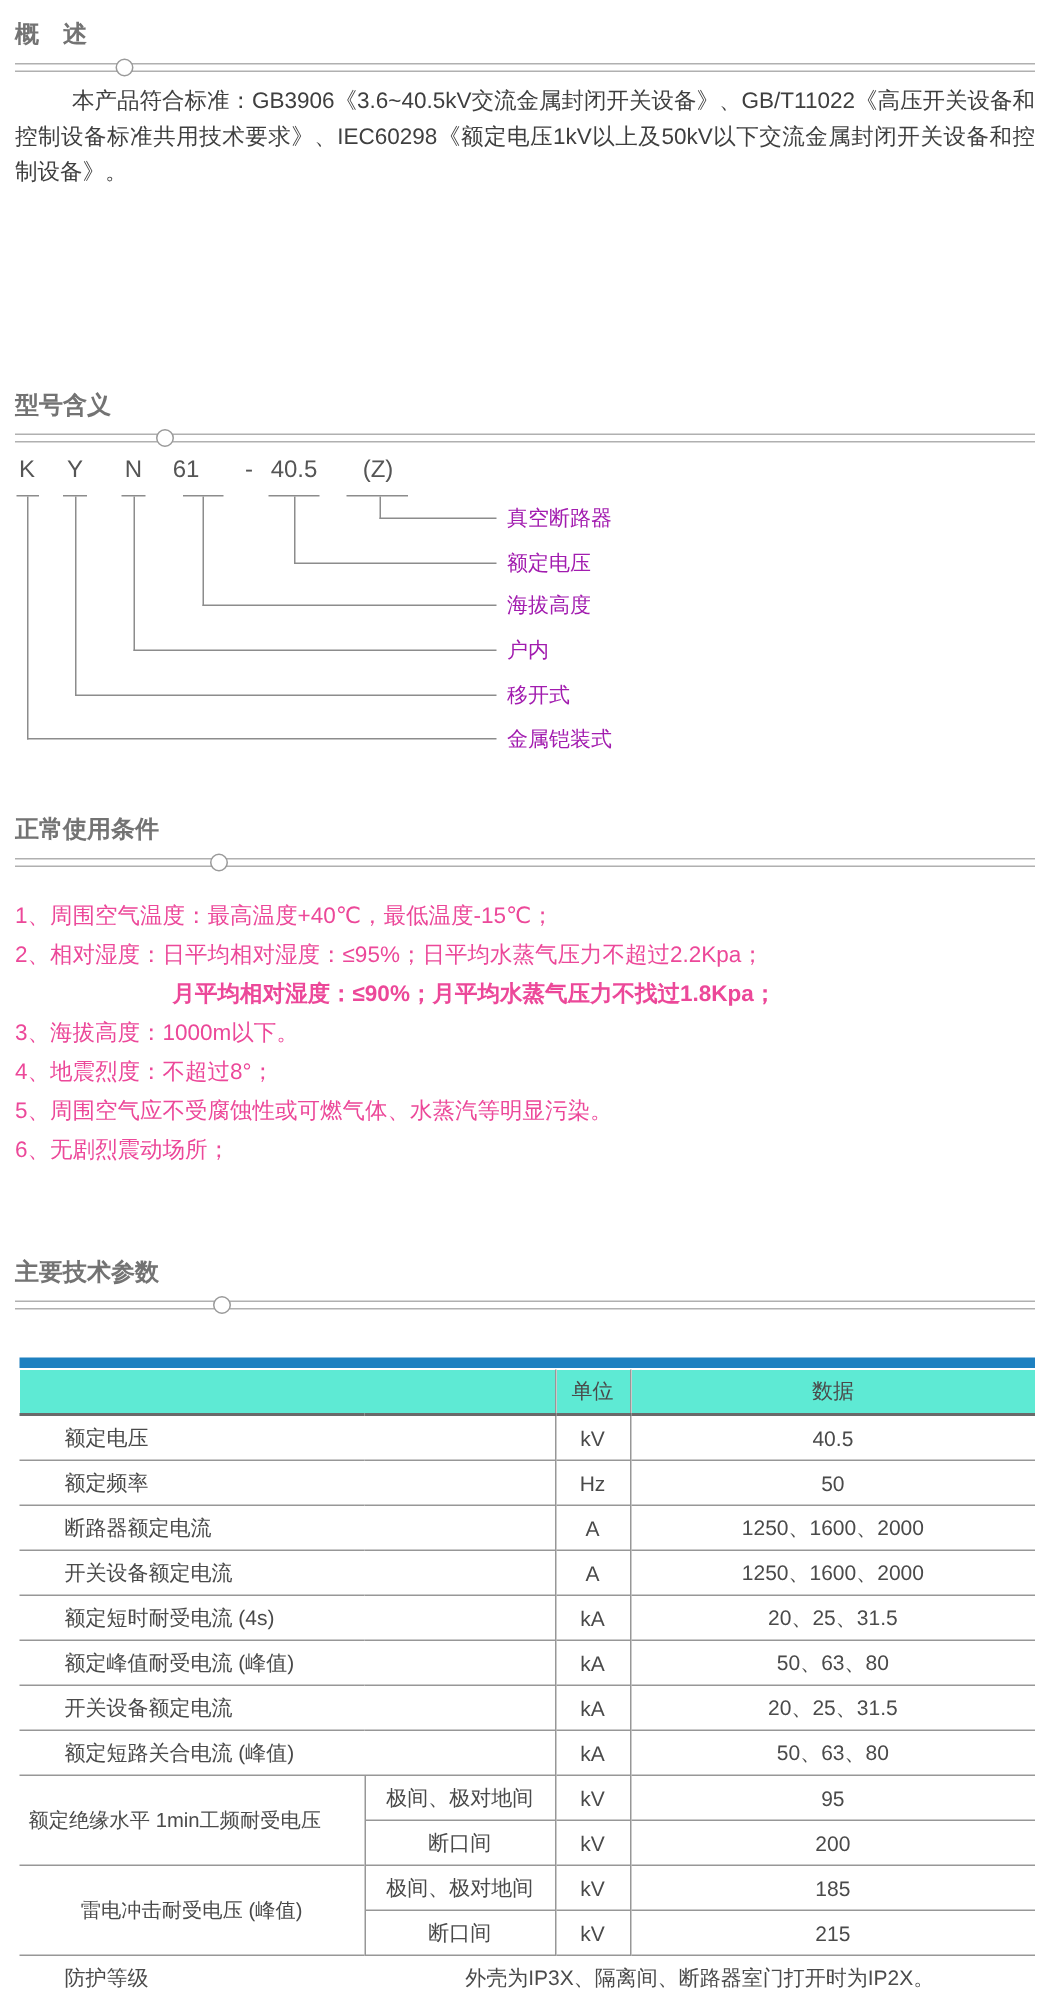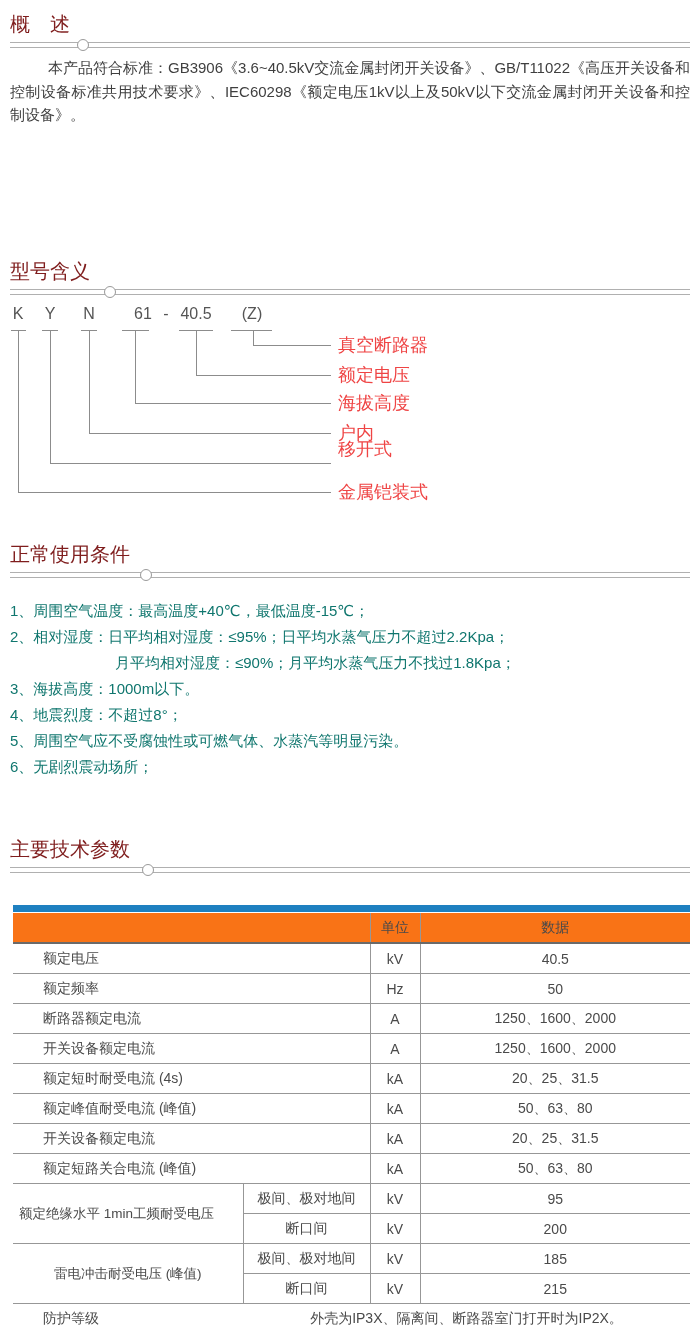--- a/index.html
+++ b/index.html
@@ -1,46 +1,46 @@
 <!DOCTYPE html>
 <html><head>
 <meta charset="utf-8">
 <style>
   html,body{margin:0;padding:0;background:#ffffff;}
   body{width:700px;font-family:"Liberation Sans","DejaVu Sans",sans-serif;}
   .page{position:relative;width:700px;height:1329px;background:#ffffff;overflow:hidden;}
 
   
   .sec-head{position:absolute;left:10px;right:10px;}
-  .sec-head h2{margin:0;font-size:20px;line-height:24px;font-weight:normal;color:#7f1d1d;}
+  .sec-head h2{margin:0;font-size:16px;line-height:24px;font-weight:bold;color:#737373;}
   .rule{position:relative;margin-top:6px;height:4px;border-top:1px solid #b0b0b0;border-bottom:1px solid #b0b0b0;}
   .rule-dot{position:absolute;top:-4px;width:10px;height:10px;border:1px solid #9a9a9a;border-radius:50%;background:#ffffff;}
 
   
   .body-text{position:absolute;left:10px;width:680px;font-size:15px;line-height:23.5px;color:#3f3f3f;text-align:justify;}
   .body-text p{margin:0;text-indent:38px;}
   .body-text p + p{margin-top:5px;}
 
   
   .diagram{position:absolute;left:0;top:303px;width:700px;height:218px;color:#555555;}
   .dg-char{position:absolute;top:2px;transform:translateX(-50%);font-size:16px;color:#555555;white-space:nowrap;}
   .dg-underline{position:absolute;top:27px;height:1px;background:#8c8c8c;}
   .dg-branch{position:absolute;top:28px;border-left:1px solid #8c8c8c;border-bottom:1px solid #8c8c8c;}
-  .dg-label{position:absolute;left:338px;height:20px;line-height:20px;font-size:18px;color:#ef4444;white-space:nowrap;text-align:right;}
-
-  
-  .cond-list{position:absolute;left:10px;width:685px;font-size:15px;line-height:26px;color:#0f766e;}
+  .dg-label{position:absolute;left:338px;height:20px;line-height:20px;font-size:14px;color:#a21caf;white-space:nowrap;text-align:right;}
+
+  
+  .cond-list{position:absolute;left:10px;width:685px;font-size:15px;line-height:26px;color:#ec4899;}
   .cond-item{white-space:nowrap;}
-  .cond-cont{padding-left:105px;}
+  .cond-cont{padding-left:105px;font-weight:bold;}
 
   
   .tbl-bar{position:absolute;left:13px;top:905px;width:677px;height:7px;background:#1e80c0;}
   table.params{position:absolute;left:13px;top:913px;width:677px;border-collapse:collapse;table-layout:fixed;font-size:14px;color:#4a4a4a;}
   table.params td{height:29px;padding:0;text-align:center;vertical-align:middle;overflow:hidden;}
-  table.params tr.hd td{background:#f97316;border-bottom:2px solid #6a6a6a;}
+  table.params tr.hd td{background:#5eead4;border-bottom:2px solid #6a6a6a;}
   table.params tr.rw td{border-top:1px solid #979797;}
   table.params tr.hd td{border-top:none;}
   table.params tr.rw:first-child td{border-top:none;}
   table.params td.bl{border-left:1px solid #979797;}
   table.params td.br{border-right:1px solid #979797;}
   table.params td.name{text-align:left;padding-left:30px;}
   table.params td.gname{text-align:left;padding-left:6px;font-size:13.5px;white-space:nowrap;}
   table.params tr.last td{border-bottom:1px solid #979797;}
 </style>
 </head>
@@ -62,21 +62,21 @@
     <h2>型号含义</h2>
     <div class="rule">
       <span class="rule-dot" style="left:94px"></span>
     </div>
   </div>
 
   <div class="diagram">
     <span class="dg-char" style="left:18px">K</span>
     <span class="dg-char" style="left:50px">Y</span>
     <span class="dg-char" style="left:89px">N</span>
-    <span class="dg-char" style="left:143px">61</span>
+    <span class="dg-char" style="left:124px">61</span>
     <span class="dg-char" style="left:166px">-</span>
     <span class="dg-char" style="left:196px">40.5</span>
     <span class="dg-char" style="left:252px">(Z)</span>
 
     <div class="dg-underline" style="left:11px;width:15px"></div>
     <div class="dg-underline" style="left:42px;width:16px"></div>
     <div class="dg-underline" style="left:81px;width:16px"></div>
     <div class="dg-underline" style="left:122px;width:27px"></div>
     <div class="dg-underline" style="left:179px;width:34px"></div>
     <div class="dg-underline" style="left:231px;width:41px"></div>
@@ -85,21 +85,21 @@
     <div class="dg-branch" style="left:196px;width:134px;height:44px"></div>
     <div class="dg-branch" style="left:135px;width:195px;height:72px"></div>
     <div class="dg-branch" style="left:89px;width:241px;height:102px"></div>
     <div class="dg-branch" style="left:50px;width:280px;height:132px"></div>
     <div class="dg-branch" style="left:18px;width:312px;height:161px"></div>
 
     <div class="dg-label" style="top:32px">真空断路器</div>
     <div class="dg-label" style="top:62px">额定电压</div>
     <div class="dg-label" style="top:90px">海拔高度</div>
     <div class="dg-label" style="top:120px">户内</div>
-    <div class="dg-label" style="top:136px">移开式</div>
+    <div class="dg-label" style="top:150px">移开式</div>
     <div class="dg-label" style="top:179px">金属铠装式</div>
   </div>
 
   <div class="sec-head" style="top:542px">
     <h2>正常使用条件</h2>
     <div class="rule">
       <span class="rule-dot" style="left:130px"></span>
     </div>
   </div>
   <div class="cond-list" style="top:598px">

